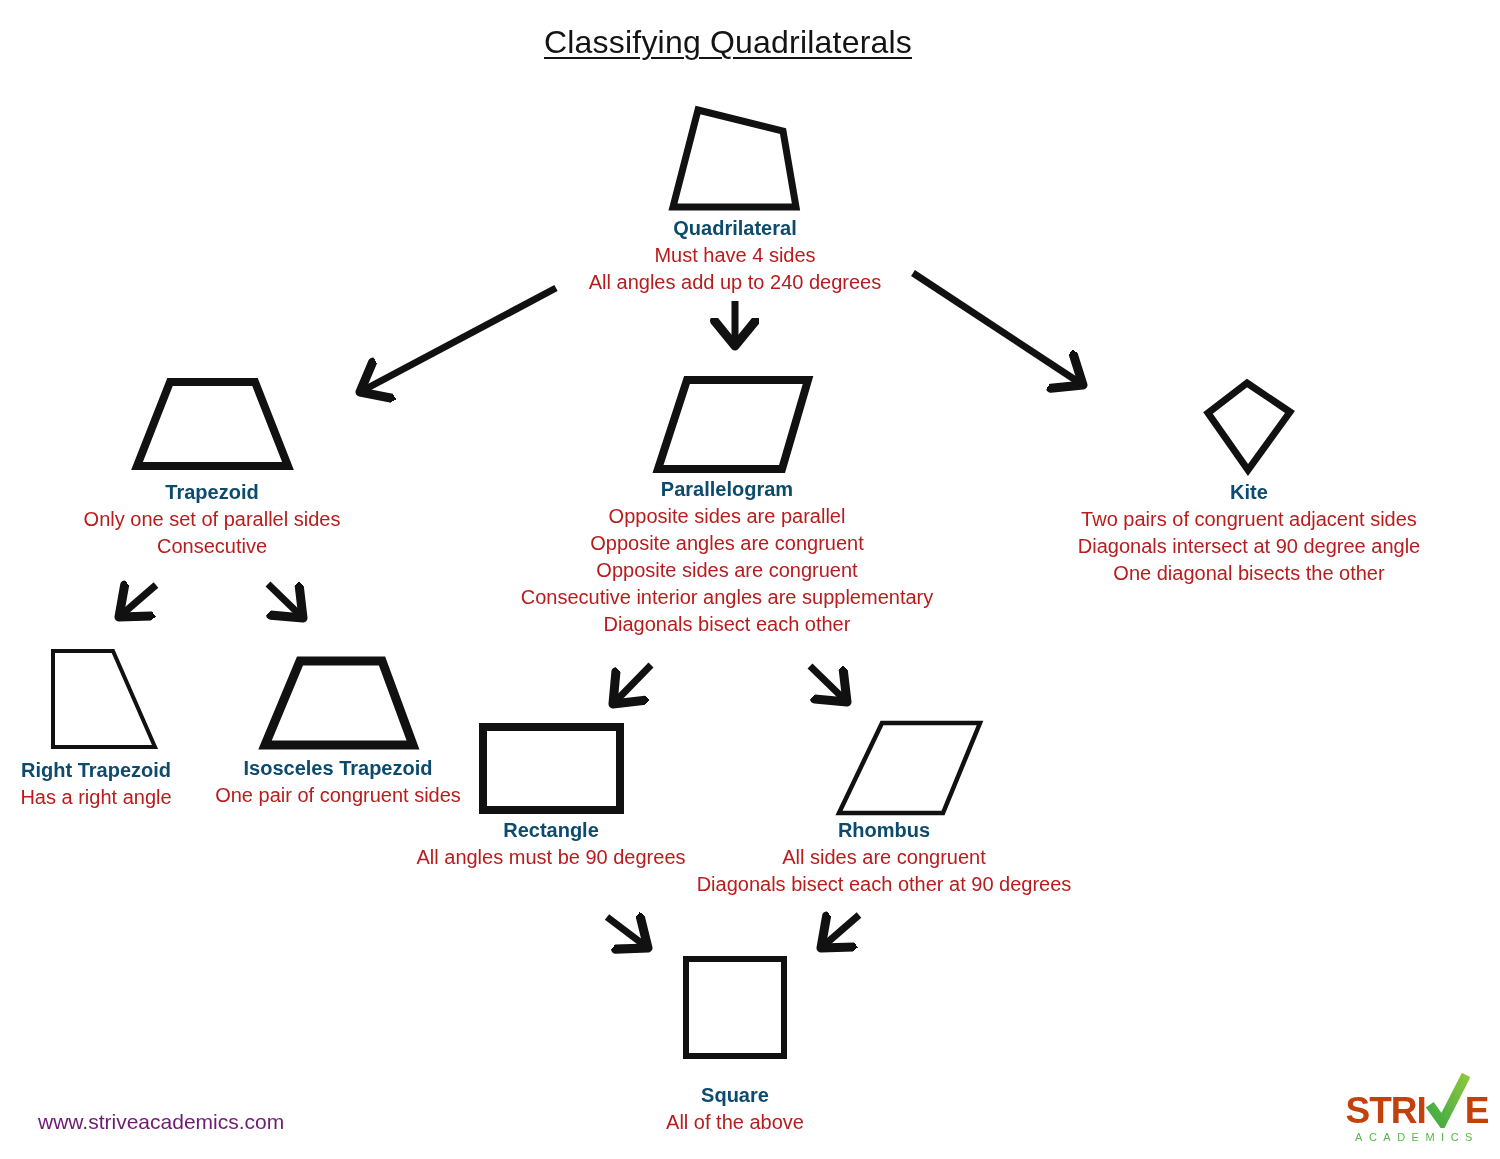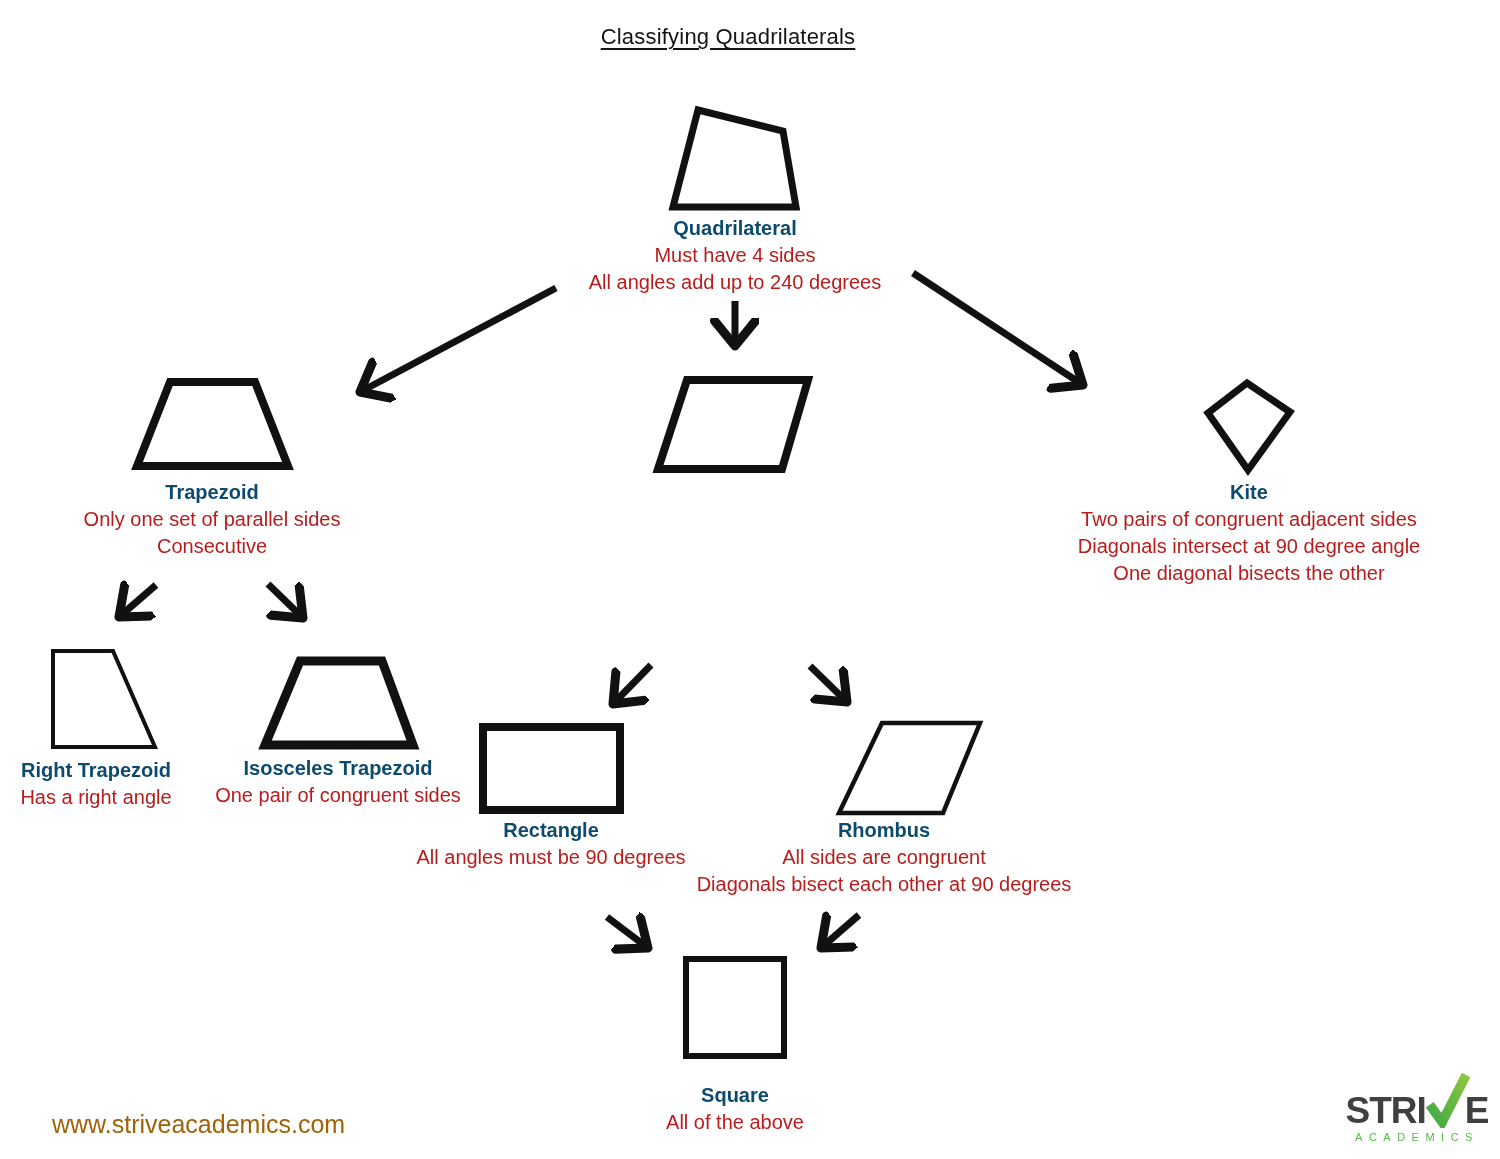--- a/index.html
+++ b/index.html
@@ -10,21 +10,21 @@
     background: #ffffff;
     font-family: "Liberation Sans", "DejaVu Sans", sans-serif;
     color: #141414;
     overflow: hidden;
   }
   .title {
     position: absolute;
     left: 728px;
     top: 24px;
     transform: translateX(-50%);
-    font-size: 22px;
+    font-size: 32px;
     font-weight: 500;
     letter-spacing: 0.2px;
     text-decoration: underline;
     text-underline-offset: 4px;
     text-decoration-thickness: 2px;
     white-space: nowrap;
     color: #141414;
     margin: 0;
   }
   .diagram-svg {
@@ -37,45 +37,45 @@
     transform: translateX(-50%);
     text-align: center;
     white-space: nowrap;
     line-height: 27px;
     font-size: 20px;
   }
   .nl { font-weight: 700; color: #0c4a6e; }
   .ln { font-weight: 400; color: #b91c1c; }
   .footer-url {
     position: absolute;
-    left: 52px;
+    left: 38px;
     top: 1110px;
-    font-size: 25px;
-    color: #a16207;
+    font-size: 21px;
+    color: #701a75;
     white-space: nowrap;
   }
   .logo {
     position: absolute;
     left: 1336px;
     top: 1070px;
     width: 162px;
     text-align: center;
   }
   .logo-row {
     display: flex;
     align-items: flex-end;
     justify-content: center;
     height: 58px;
   }
   .logo-navy {
     font-size: 37px;
     font-weight: 800;
     letter-spacing: -1px;
     line-height: 0.92;
-    color: #404040;
+    color: #c2410c;
   }
   .logo-check {
     width: 46px;
     height: 58px;
     margin: 0 -5px 0 -2px;
   }
   .logo-sub {
     margin-top: 3px;
     font-size: 11px;
     font-weight: 400;
@@ -124,20 +124,28 @@
     <div class="ln">Must have 4 sides</div>
     <div class="ln">All angles add up to 240 degrees</div>
   </div>
 
   <div class="node" style="left:212px; top:479px">
     <div class="nl">Trapezoid</div>
     <div class="ln">Only one set of parallel sides</div>
     <div class="ln">Consecutive</div>
   </div>
 
+  <div class="node" style="left:727px; top:476px">
+    <div class="nl">Parallelogram</div>
+    <div class="ln">Opposite sides are parallel</div>
+    <div class="ln">Opposite angles are congruent</div>
+    <div class="ln">Opposite sides are congruent</div>
+    <div class="ln">Consecutive interior angles are supplementary</div>
+    <div class="ln">Diagonals bisect each other</div>
+  </div>
 
   <div class="node" style="left:1249px; top:479px">
     <div class="nl">Kite</div>
     <div class="ln">Two pairs of congruent adjacent sides</div>
     <div class="ln">Diagonals intersect at 90 degree angle</div>
     <div class="ln">One diagonal bisects the other</div>
   </div>
 
   <div class="node" style="left:96px; top:757px">
     <div class="nl">Right Trapezoid</div>

